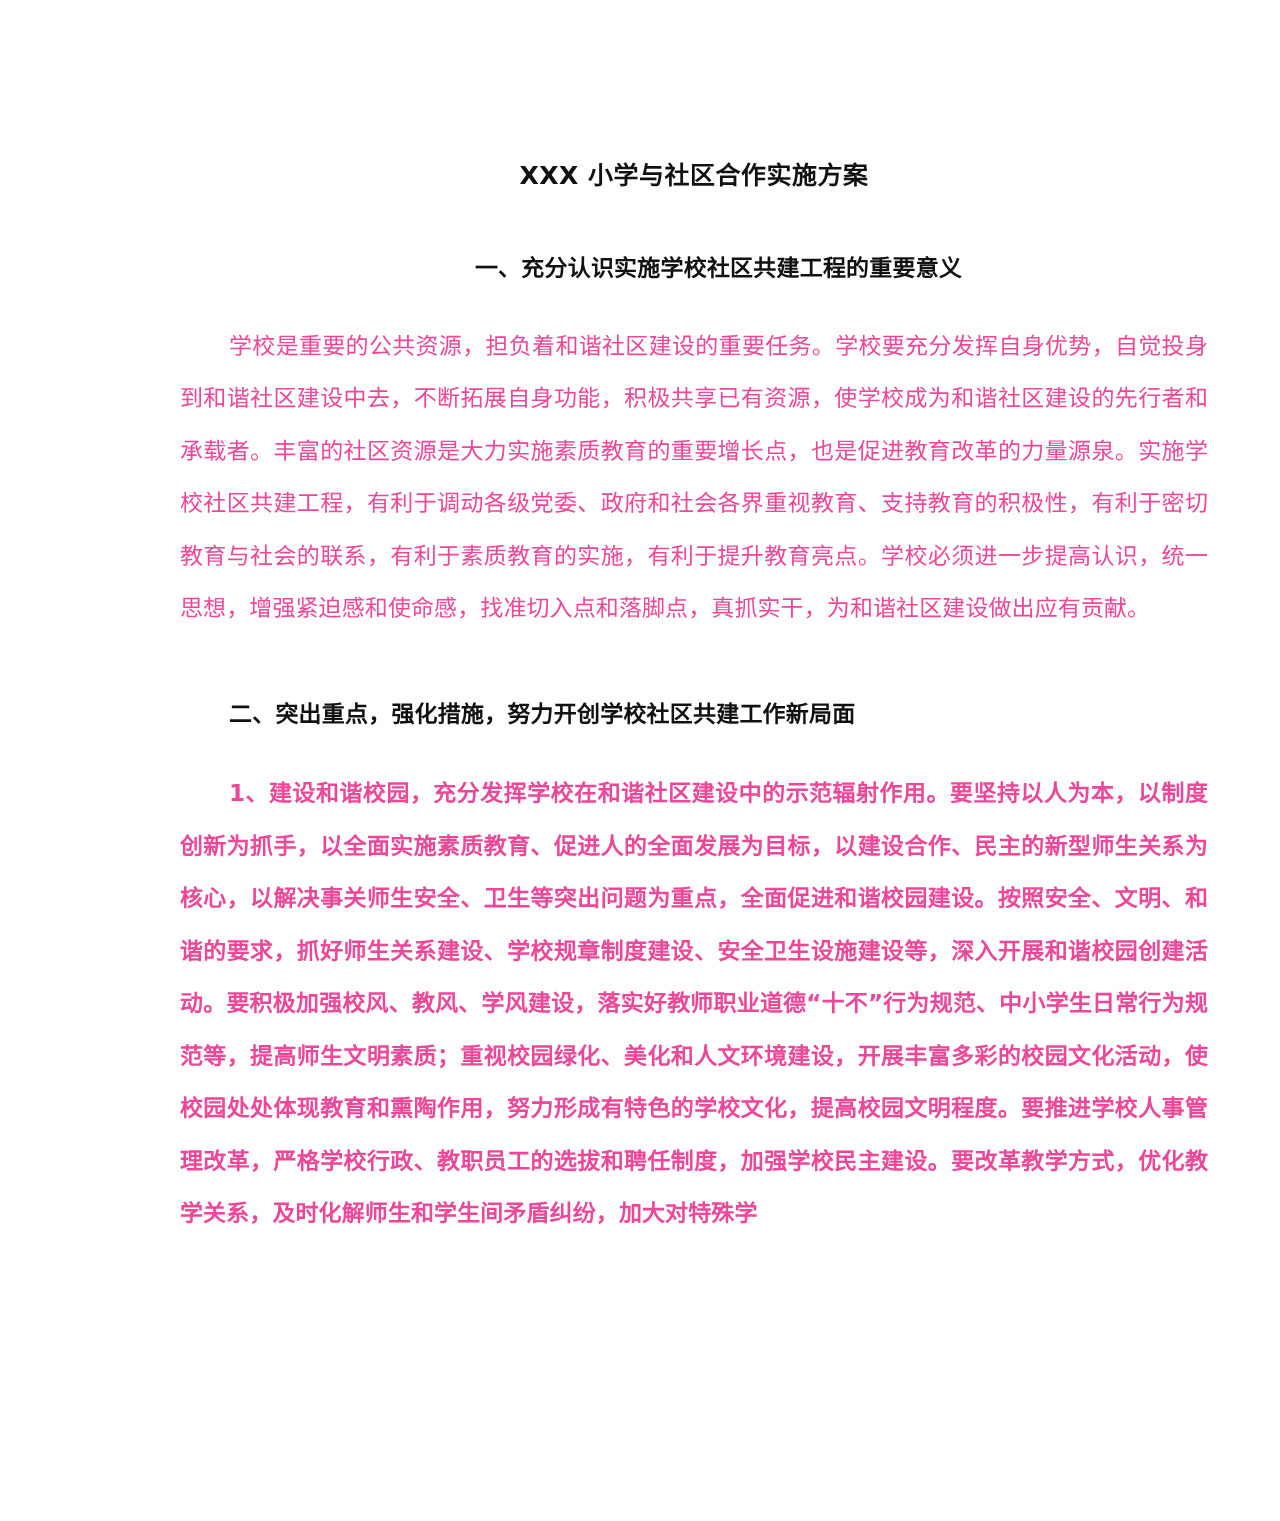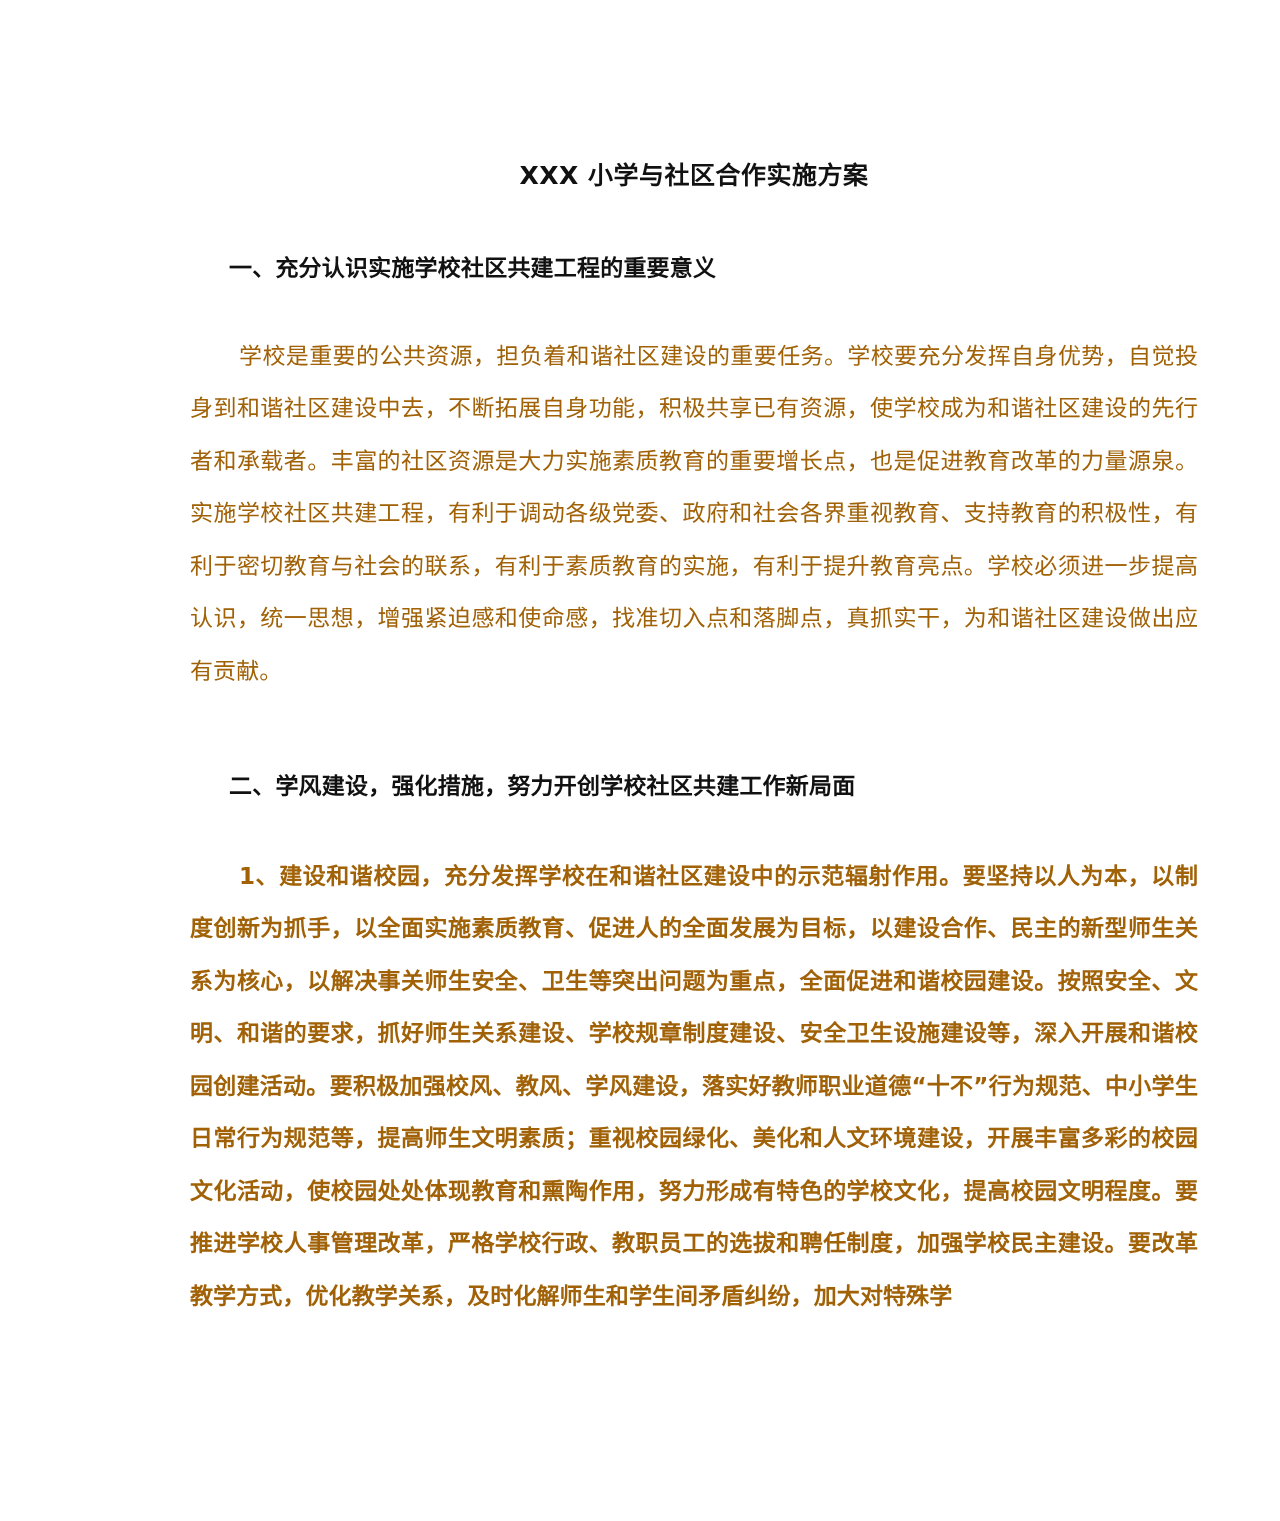--- a/index.html
+++ b/index.html
@@ -50,47 +50,47 @@
   }
   .section-heading {
     font-size: 23px;
     font-weight: bold;
     margin: 0;
     line-height: 1.5;
     text-indent: 49px;
     color: #111111;
     letter-spacing: 0.2px;
   }
-  .heading-1 { padding-top: 58px; }
+  .heading-1 { padding-top: 58px; text-align: center; }
   .heading-2 { padding-top: 62px; }
   .body-para {
     font-size: 23px;
     font-weight: normal;
     line-height: 52.5px;
-    margin: 10px;
+    margin: 0;
     text-align: justify;
     text-justify: inter-ideograph;
     text-indent: 49px;
-    color: #a16207;
+    color: #ec4899;
     letter-spacing: 0.1px;
   }
   .para-gap-1 { padding-top: 34px; }
   .para-gap-2 { padding-top: 36px; font-weight: bold; }
 </style>
 </head>
 <body>
 
 <div class="page">
   <div class="content">
 
     <h1 class="doc-title">XXX 小学与社区合作实施方案</h1>
 
 
     <h2 class="section-heading heading-1">一、充分认识实施学校社区共建工程的重要意义</h2>
 
     <p class="body-para para-gap-1">学校是重要的公共资源，担负着和谐社区建设的重要任务。学校要充分发挥自身优势，自觉投身到和谐社区建设中去，不断拓展自身功能，积极共享已有资源，使学校成为和谐社区建设的先行者和承载者。丰富的社区资源是大力实施素质教育的重要增长点，也是促进教育改革的力量源泉。实施学校社区共建工程，有利于调动各级党委、政府和社会各界重视教育、支持教育的积极性，有利于密切教育与社会的联系，有利于素质教育的实施，有利于提升教育亮点。学校必须进一步提高认识，统一思想，增强紧迫感和使命感，找准切入点和落脚点，真抓实干，为和谐社区建设做出应有贡献。</p>
 
-    <h2 class="section-heading heading-2">二、学风建设，强化措施，努力开创学校社区共建工作新局面</h2>
+    <h2 class="section-heading heading-2">二、突出重点，强化措施，努力开创学校社区共建工作新局面</h2>
 
     <p class="body-para para-gap-2">1、建设和谐校园，充分发挥学校在和谐社区建设中的示范辐射作用。要坚持以人为本，以制度创新为抓手，以全面实施素质教育、促进人的全面发展为目标，以建设合作、民主的新型师生关系为核心，以解决事关师生安全、卫生等突出问题为重点，全面促进和谐校园建设。按照安全、文明、和谐的要求，抓好师生关系建设、学校规章制度建设、安全卫生设施建设等，深入开展和谐校园创建活动。要积极加强校风、教风、学风建设，落实好教师职业道德“十不”行为规范、中小学生日常行为规范等，提高师生文明素质；重视校园绿化、美化和人文环境建设，开展丰富多彩的校园文化活动，使校园处处体现教育和熏陶作用，努力形成有特色的学校文化，提高校园文明程度。要推进学校人事管理改革，严格学校行政、教职员工的选拔和聘任制度，加强学校民主建设。要改革教学方式，优化教学关系，及时化解师生和学生间矛盾纠纷，加大对特殊学</p>
 
   </div>
 </div>
 
 </body></html>

